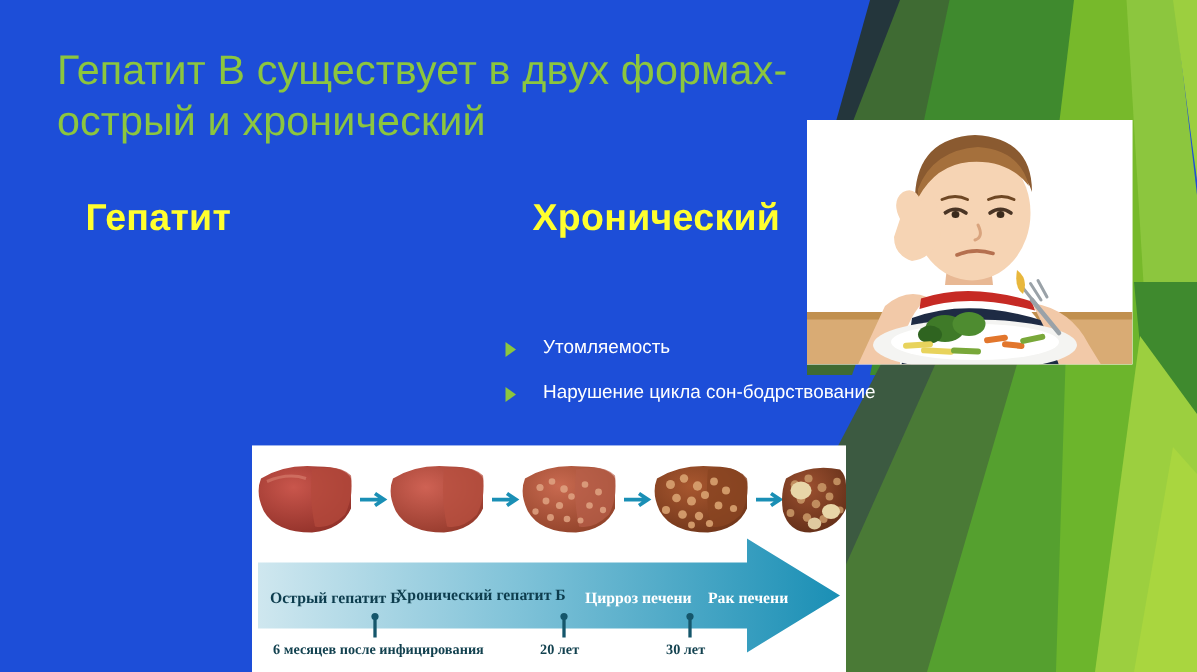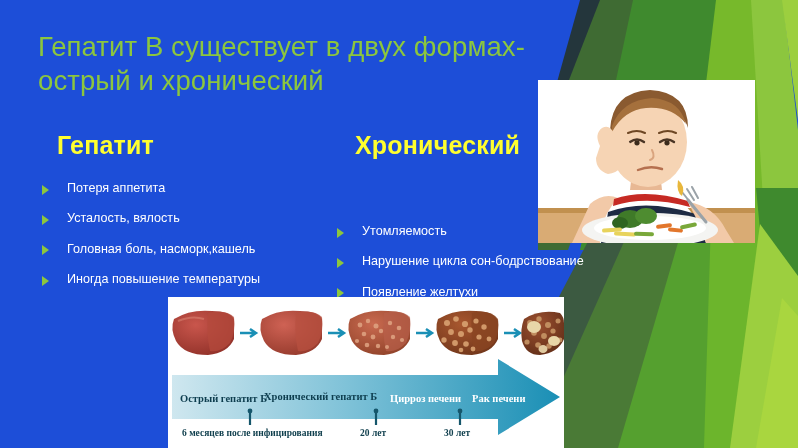--- a/index.html
+++ b/index.html
@@ -129,31 +129,24 @@
     <polygon points="258,0 300,0 300,92 262,42" fill="#3f8a2e"></polygon>
     <polygon points="262,36 300,88 300,260 232,260" fill="#9ccf3f"></polygon>
     <polygon points="284,110 300,128 300,260 258,260" fill="#a9d63f"></polygon>
   </svg>
 
   <div id="title">Гепатит В существует в двух формах-острый и хронический</div>
 
   <div id="head-acute" class="col-head">Гепатит</div>
   <div id="head-chronic" class="col-head">Хронический</div>
 
-  <ul id="list-acute" class="bullets">
-    <li><span class="tri"></span><span>Потеря аппетита</span></li>
-    <li><span class="tri"></span><span>Усталость, вялость</span></li>
-    <li><span class="tri"></span><span>Головная боль, насморк,кашель</span></li>
-    <li><span class="tri"></span><span>Иногда повышение температуры</span></li>
-  </ul>
 
   <ul id="list-chronic" class="bullets">
     <li><span class="tri"></span><span>Утомляемость</span></li>
     <li><span class="tri"></span><span>Нарушение цикла сон-бодрствование</span></li>
-    <li><span class="tri"></span><span>Появление желтухи</span></li>
   </ul>
 
   <div id="photo">
     <svg width="217" height="163" viewBox="0 0 217 163">
       <rect x="0" y="0" width="217" height="163" fill="#ffffff"></rect>
 
       <rect x="0" y="128" width="217" height="35" fill="#d9ab74"></rect>
       <rect x="0" y="128" width="217" height="5" fill="#c1904f"></rect>
 
       <path d="M34 163 L52 124 Q66 112 80 118 L96 138 L88 163 Z" fill="#f2c9a8"></path>

